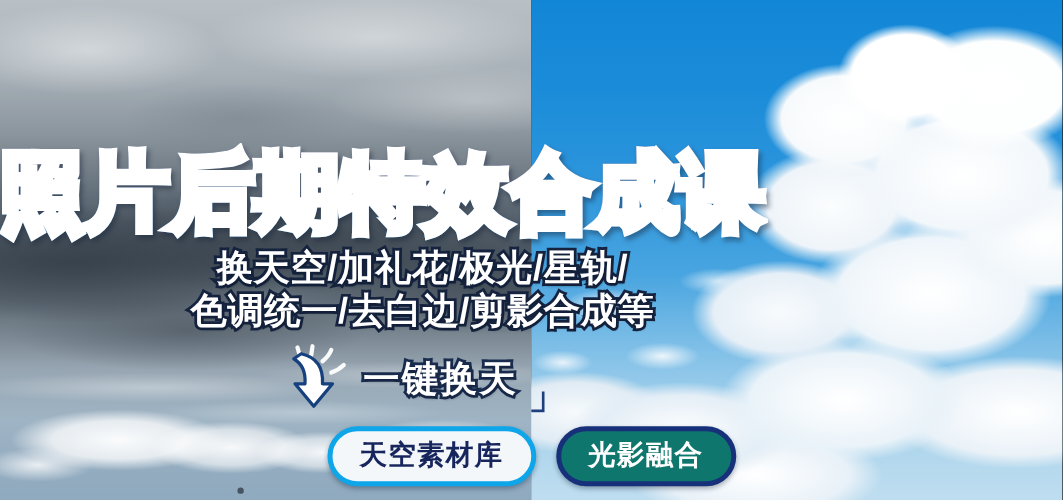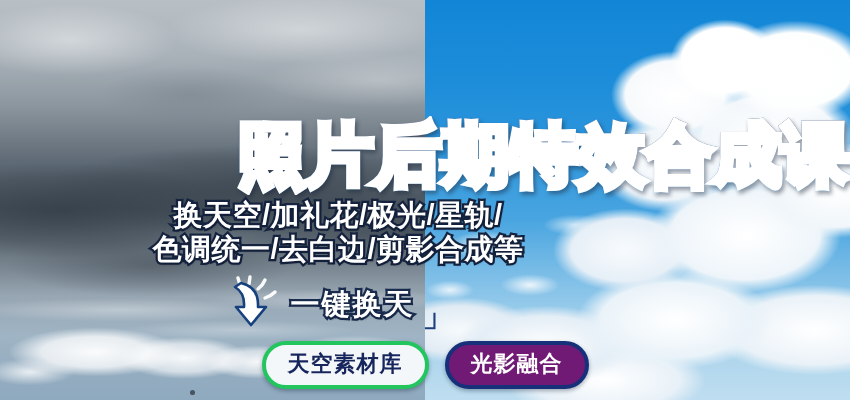--- a/index.html
+++ b/index.html
@@ -102,21 +102,21 @@
     background: #3a4450;
     border-radius: 50% 50% 40% 40%;
     opacity: .85;
   }
 
   
   .title-wrap {
     position: absolute;
     left: 0; top: 117px;
     width: 850px;
-    text-align: right;
+    text-align: left;
     text-decoration: underline;
   }
   .title {
     display: inline-block;
     font-size: 67px;
     line-height: 76px;
     font-weight: bold;
     letter-spacing: 1px;
     background-image: linear-gradient(to bottom, #0d2256 0%, #12306e 30%, #1d63b8 62%, #2f95e8 88%, #3aa3f0 100%);
     -webkit-background-clip: text;
@@ -192,24 +192,24 @@
     font-weight: bold;
     letter-spacing: 1px;
     padding: 8px 22px 10px;
     border-radius: 24px;
     white-space: nowrap;
     box-shadow: 0 2px 4px rgba(12,25,50,.35);
   }
   .badge-outline {
     background: #f4f7fa;
     color: #16255c;
-    border: 4px solid #22c55e;
+    border: 4px solid #0ea5e9;
   }
   .badge-solid {
-    background: #701a75;
+    background: #0f766e;
     color: #ffffff;
     border: 4px solid #16307a;
   }
 </style>
 </head>
 <body>
 
 <div id="banner">
 
   <div class="bg-left"></div>

